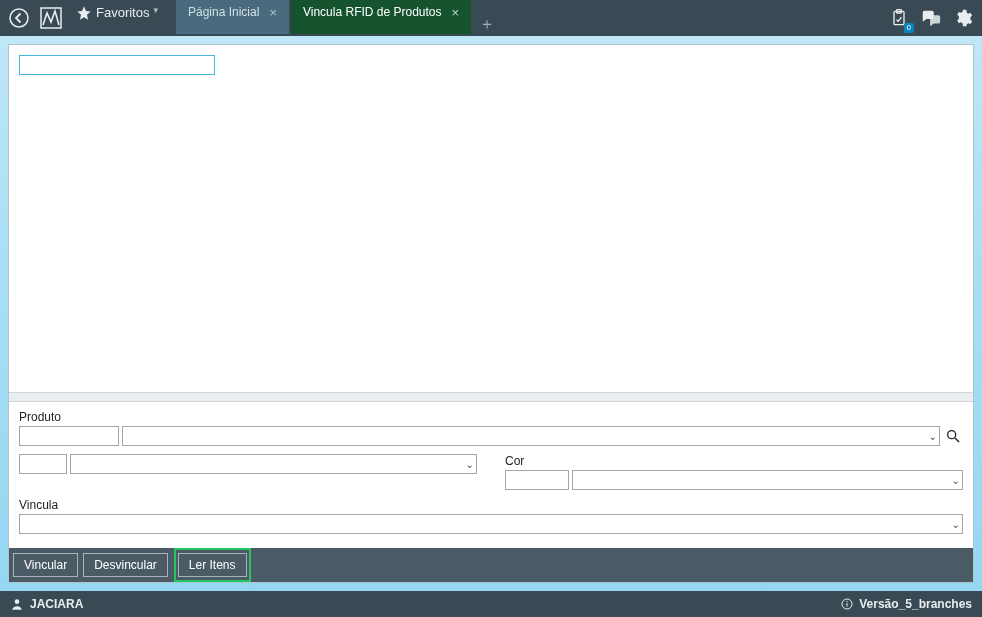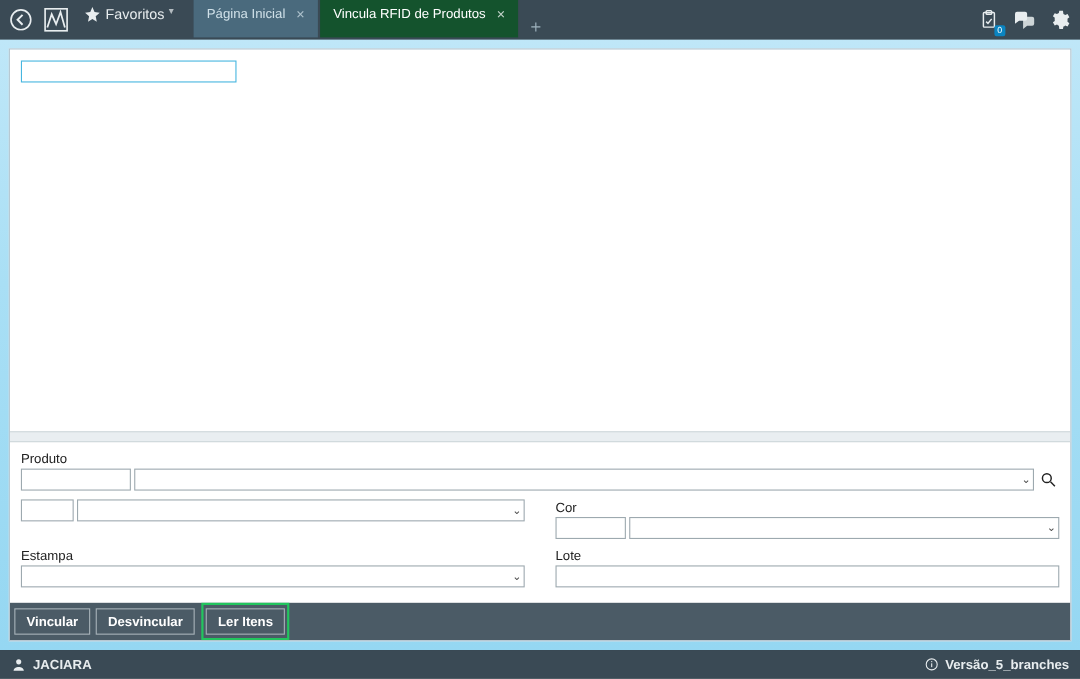--- a/index.html
+++ b/index.html
@@ -42,21 +42,21 @@
   .line { display:flex; gap:3px; align-items:center; }
 
   .inp { height:20px; border:1px solid #9da9af; background:#fff; padding:0 4px; font-size:12px; outline:none; }
   .short { width:48px; }
   .med  { width:100px; }
   .picker { flex:1; height:20px; border:1px solid #9da9af; background:#fff; display:flex; align-items:center; justify-content:flex-end; padding:0 2px; cursor:pointer; }
   .picker .caret { font-size:10px; color:#4a4a4a; }
   .search-ico { width:20px; height:20px; display:flex; align-items:center; justify-content:center; cursor:pointer; }
 
   .buttons-bar { height:34px; background:#4b5b66; display:flex; align-items:center; padding:0 4px; gap:5px; }
-  .btn { height:24px; padding:0 10px; background:#4b5b66; color:#fff; border:1px solid #a8b3ba; font-size:12px; font-weight:700; cursor:pointer; }
+  .btn { height:24px; padding:0 10px; background:#4b5b66; color:#fff; border:1px solid #a8b3ba; font-size:12px; font-weight:400; cursor:pointer; }
   .highlight-box { border:2px solid #22c55e; padding:3px 2px; margin:0 1px; display:flex; }
 
   
   .statusbar { height:26px; background:#3a4a55; color:#e8edef; display:flex; align-items:center; padding:0 10px; font-size:12px;font-weight:bold; }
   .statusbar .spacer { flex:1; }
   .statusbar .ico { margin-right:6px; display:flex; }
 </style>
 </head>
 <body>
 
@@ -160,31 +160,25 @@
             <input class="inp" style="width: 64px;" type="text" value="">
             <div class="picker">
                 <span class="caret">⌄</span>
               </div>
           </div>
         </div>
       </div>
 
       <div class="row">
         <div class="field">
-          <label>Estampa</label>
+          <label>Vincula</label>
           <div class="line">
             <div class="picker">
                 <span class="caret">⌄</span>
               </div>
-          </div>
-        </div>
-        <div class="field">
-          <label>Lote</label>
-          <div class="line">
-            <input class="inp" style="flex: 1 1 0%;" type="text" value="">
           </div>
         </div>
       </div>
 
     </div>
 
     <div class="buttons-bar">
       <button class="btn">Vincular</button>
       <button class="btn">Desvincular</button>
       <span class="highlight-box">

